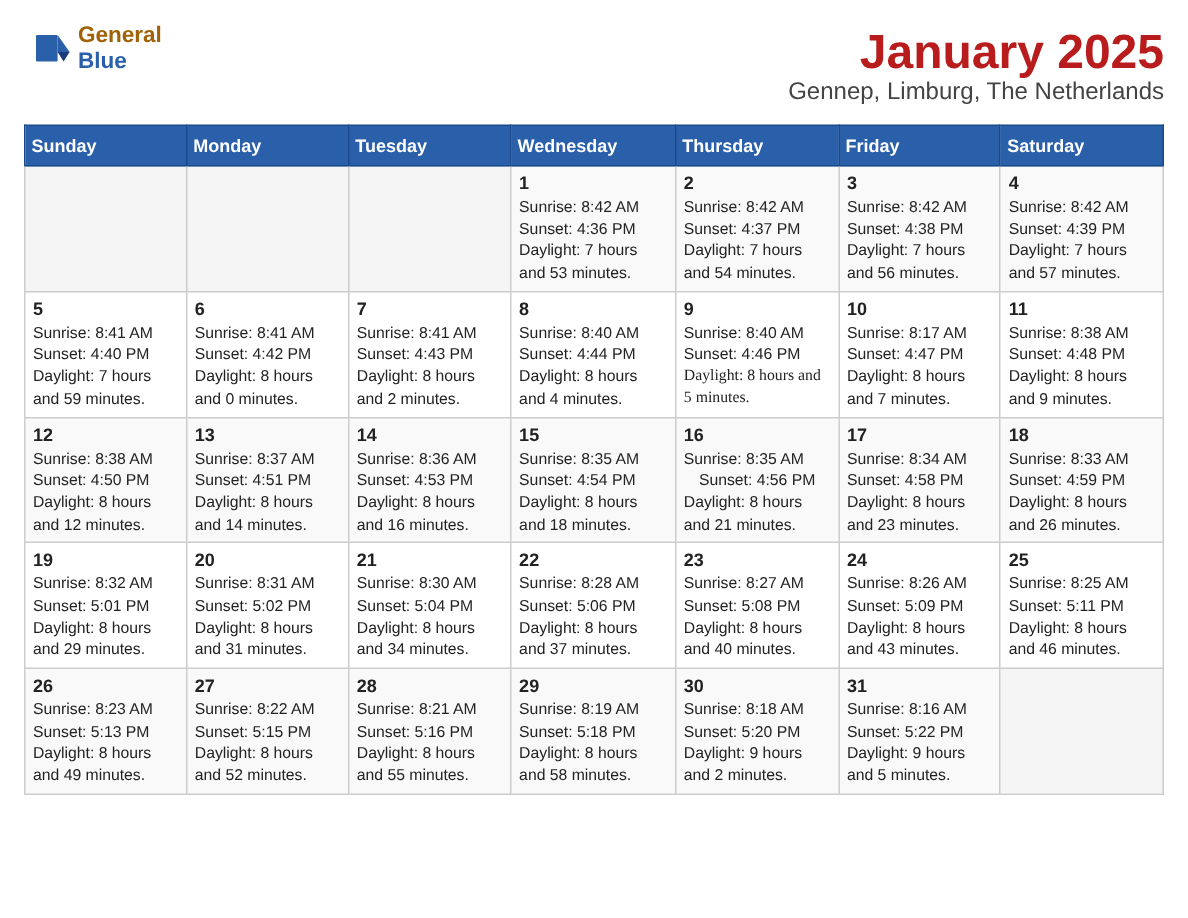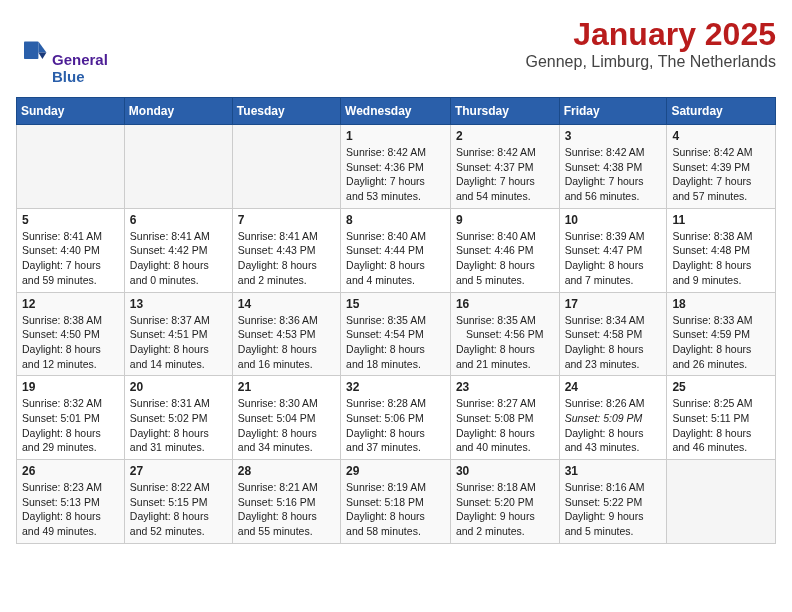--- a/index.html
+++ b/index.html
@@ -22,22 +22,21 @@
       gap: 4px;
     }
     .logo-text {
       display: flex;
       flex-direction: column;
       line-height: 1.1;
     }
     .logo-general {
       font-size: 15px;
       font-weight: bold;
-      color: #4c1d95;
-      margin-top: 36px;
+      color: #a16207;
     }
     .logo-blue {
       font-size: 15px;
       font-weight: bold;
       color: #2a5faa;
     }
     .logo-icon {
       width: 32px;
       height: 32px;
     }
@@ -179,25 +178,25 @@
         <td>
           <span class="day-number">8</span>
           <span style="display: block; line-height: 1.4;">Sunrise: 8:40 AM</span>
           <span style="display: block; line-height: 1.4;">Sunset: 4:44 PM</span>
           <span style="display: block; line-height: 1.4;">Daylight: 8 hours and 4 minutes.</span>
         </td>
         <td>
           <span class="day-number">9</span>
           <span style="display: block; line-height: 1.4;">Sunrise: 8:40 AM</span>
           <span style="display: block; line-height: 1.4;">Sunset: 4:46 PM</span>
-          <span style="display: block; line-height: 1.4;">Daylight: 8 hours and 5 minutes.</span>
+          <span style="display: block; line-height: 1.4; font-family: Liberation Serif, serif;">Daylight: 8 hours and 5 minutes.</span>
         </td>
         <td>
           <span class="day-number">10</span>
-          <span style="display: block; line-height: 1.4;">Sunrise: 8:39 AM</span>
+          <span style="display: block; line-height: 1.4;">Sunrise: 8:17 AM</span>
           <span style="display: block; line-height: 1.4;">Sunset: 4:47 PM</span>
           <span style="display: block; line-height: 1.4;">Daylight: 8 hours and 7 minutes.</span>
         </td>
         <td>
           <span class="day-number">11</span>
           <span style="display: block; line-height: 1.4;">Sunrise: 8:38 AM</span>
           <span style="display: block; line-height: 1.4;">Sunset: 4:48 PM</span>
           <span style="display: block; line-height: 1.4;">Daylight: 8 hours and 9 minutes.</span>
         </td>
       </tr>
@@ -258,35 +257,35 @@
           <span style="display: block; line-height: 1.4;">Sunset: 5:02 PM</span>
           <span style="display: block; line-height: 1.4;">Daylight: 8 hours and 31 minutes.</span>
         </td>
         <td>
           <span class="day-number">21</span>
           <span style="display: block; line-height: 1.4;">Sunrise: 8:30 AM</span>
           <span style="display: block; line-height: 1.4;">Sunset: 5:04 PM</span>
           <span style="display: block; line-height: 1.4;">Daylight: 8 hours and 34 minutes.</span>
         </td>
         <td>
-          <span class="day-number">32</span>
+          <span class="day-number">22</span>
           <span style="display: block; line-height: 1.4;">Sunrise: 8:28 AM</span>
           <span style="display: block; line-height: 1.4;">Sunset: 5:06 PM</span>
           <span style="display: block; line-height: 1.4;">Daylight: 8 hours and 37 minutes.</span>
         </td>
         <td>
           <span class="day-number">23</span>
           <span style="display: block; line-height: 1.4;">Sunrise: 8:27 AM</span>
           <span style="display: block; line-height: 1.4;">Sunset: 5:08 PM</span>
           <span style="display: block; line-height: 1.4;">Daylight: 8 hours and 40 minutes.</span>
         </td>
         <td>
           <span class="day-number">24</span>
           <span style="display: block; line-height: 1.4;">Sunrise: 8:26 AM</span>
-          <span style="display: block; line-height: 1.4; font-style: italic;">Sunset: 5:09 PM</span>
+          <span style="display: block; line-height: 1.4;">Sunset: 5:09 PM</span>
           <span style="display: block; line-height: 1.4;">Daylight: 8 hours and 43 minutes.</span>
         </td>
         <td>
           <span class="day-number">25</span>
           <span style="display: block; line-height: 1.4;">Sunrise: 8:25 AM</span>
           <span style="display: block; line-height: 1.4;">Sunset: 5:11 PM</span>
           <span style="display: block; line-height: 1.4;">Daylight: 8 hours and 46 minutes.</span>
         </td>
       </tr>
       <tr>

